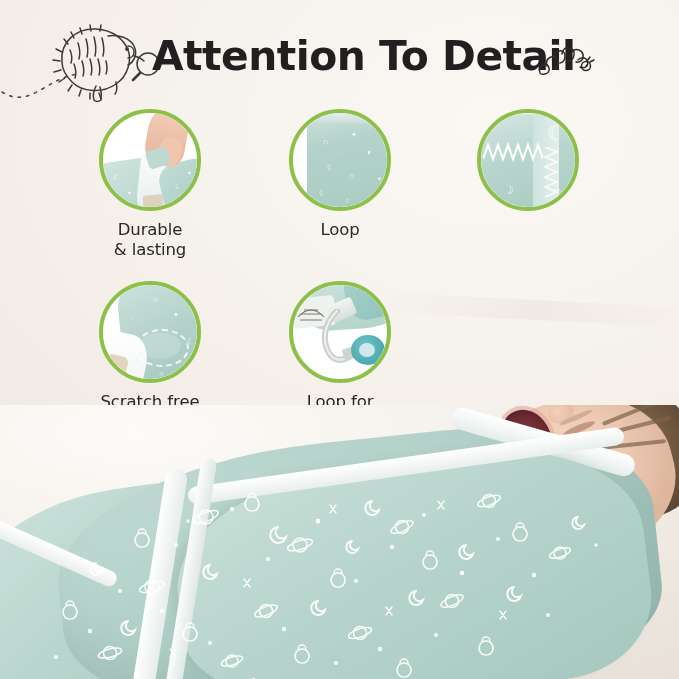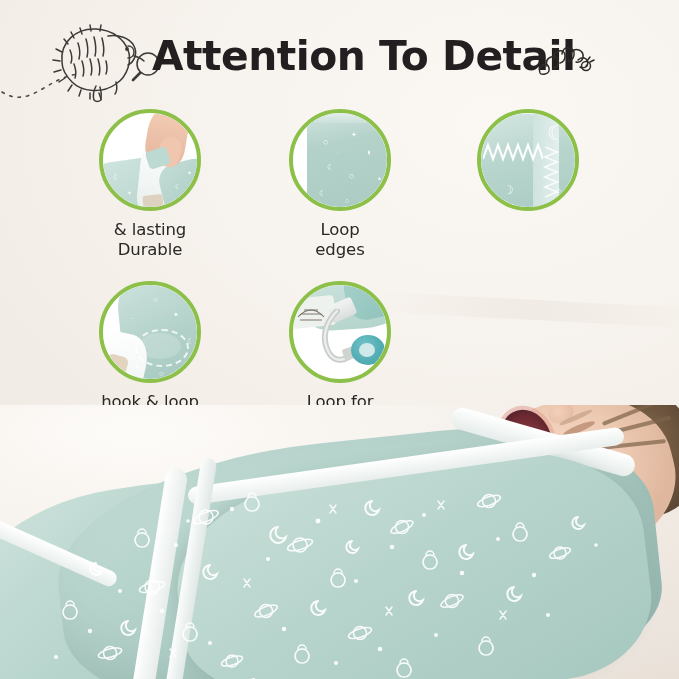--- a/index.html
+++ b/index.html
@@ -208,22 +208,22 @@
         <div style="position:absolute;left:44px;top:36px;width:22px;height:18px;background:#bcdad2;border-radius:4px;transform:rotate(-18deg);"></div>
         <div style="position:absolute;left:40px;top:82px;width:20px;height:14px;background:#ddd2c0;border-radius:3px;transform:rotate(-6deg);"></div>
         <span class="motif" style="left:10px;top:60px;font-size:8px;">☾</span>
         <span class="motif" style="left:24px;top:76px;font-size:6px;">✦</span>
         <span class="motif" style="left:8px;top:84px;font-size:8px;">○</span>
         <span class="motif" style="left:72px;top:70px;font-size:7px;">☾</span>
         <span class="motif" style="left:84px;top:56px;font-size:6px;">✦</span>
       </div>
     </div>
     <div class="caption">
+      <div>Durable</div>
       <div>&amp; lasting</div>
-      <div>Durable</div>
     </div>
   </div>
 
   <div class="feature" style="left:265px;top:109px;">
     <div class="circle">
       <div class="inner">
         <div style="position:absolute;left:14px;top:-4px;width:100px;height:112px;background:linear-gradient(170deg,#d2e5e0,#b4d2ca 30%,#a8cac2);border-radius:4px 0 0 0;"></div>
         <div style="position:absolute;left:14px;top:-4px;width:100px;height:14px;background:linear-gradient(180deg,#eef5f3,#cbdfda);"></div>
         <span class="motif" style="left:30px;top:24px;font-size:9px;">○</span>
         <span class="motif" style="left:58px;top:18px;font-size:7px;">✦</span>
@@ -232,21 +232,20 @@
         <span class="motif" style="left:56px;top:58px;font-size:9px;">○</span>
         <span class="motif" style="left:84px;top:62px;font-size:6px;">✦</span>
         <span class="motif" style="left:26px;top:76px;font-size:8px;">☾</span>
         <span class="motif" style="left:52px;top:84px;font-size:7px;">○</span>
         <span class="motif" style="left:78px;top:86px;font-size:6px;">✦</span>
         <span class="motif" style="left:44px;top:36px;font-size:6px;">·</span>
       </div>
     </div>
     <div class="caption">
       <div>Loop</div>
-      <div>edges</div>
     </div>
   </div>
 
   <div class="feature" style="left:453px;top:109px;">
     <div class="circle">
       <div class="inner">
         <div style="position:absolute;inset:0;background:linear-gradient(165deg,#d6e7e2,#b9d6ce 45%,#a9cbc3);"></div>
         <div style="position:absolute;left:52px;top:-4px;width:26px;height:110px;background:linear-gradient(90deg,#cfe3de,#e3efec);"></div>
         <svg style="position:absolute;left:2px;top:26px;" width="60" height="24" viewBox="0 0 60 24">
           <path d="M0,20 L5,6 L10,20 L15,6 L20,20 L25,6 L30,20 L35,6 L40,20 L45,6 L50,20 L55,6 L60,20" fill="none" stroke="#ffffff" stroke-width="2.2" opacity=".95"></path>
@@ -274,20 +273,21 @@
         <div style="position:absolute;left:36px;top:48px;width:42px;height:26px;background:rgba(255,255,255,.18);border-radius:50%;"></div>
         <span class="motif" style="left:50px;top:10px;font-size:8px;">○</span>
         <span class="motif" style="left:70px;top:26px;font-size:7px;">✦</span>
         <span class="motif" style="left:28px;top:30px;font-size:7px;">·</span>
         <span class="motif" style="left:84px;top:52px;font-size:8px;">☾</span>
         <span class="motif" style="left:56px;top:84px;font-size:8px;">○</span>
         <span class="motif" style="left:32px;top:78px;font-size:6px;">✦</span>
       </div>
     </div>
     <div class="caption">
+      <div>Scratch free</div>
       <div>hook &amp; loop</div>
     </div>
   </div>
 
   <div class="feature" style="left:265px;top:281px;">
     <div class="circle">
       <div class="inner">
         <div style="position:absolute;left:10px;top:-16px;width:100px;height:60px;background:linear-gradient(170deg,#cfe5e0,#b2d3ca);border-radius:0 0 40% 30%;transform:rotate(-4deg);"></div>
         <div style="position:absolute;left:52px;top:-18px;width:46px;height:52px;background:linear-gradient(150deg,#a9d3cd,#8fc3bb);border-radius:40% 30% 20% 40%;transform:rotate(-12deg);"></div>
         <div style="position:absolute;left:-2px;top:12px;width:44px;height:30px;background:#eef2ef;border-radius:4px;transform:rotate(-6deg);"></div>

